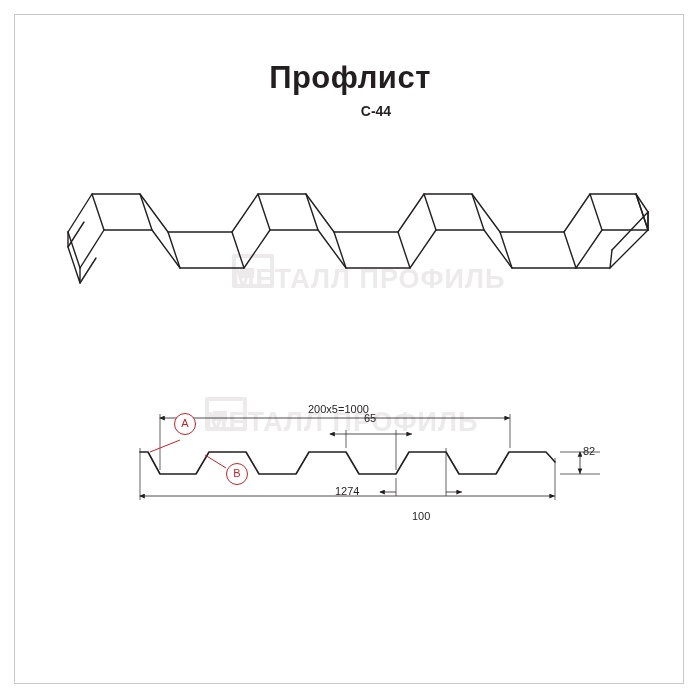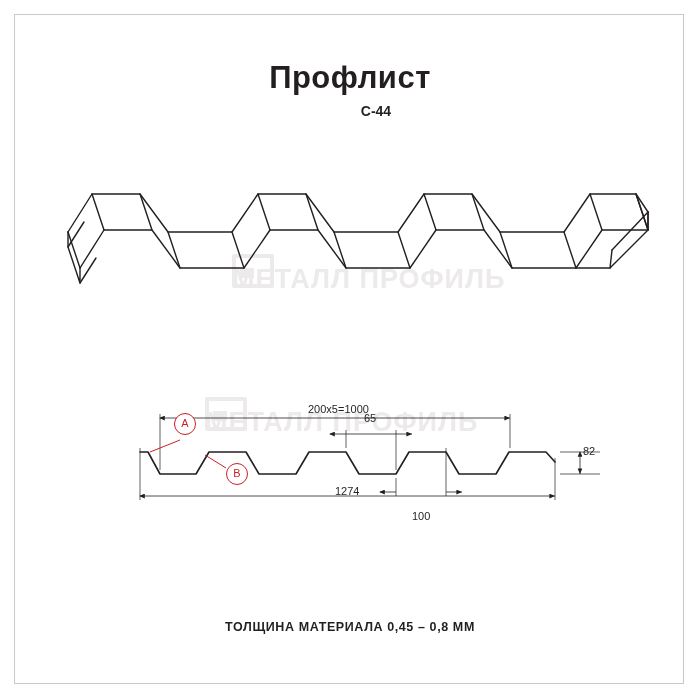--- a/index.html
+++ b/index.html
@@ -224,15 +224,14 @@
 
   <div class="lbl" style="left:308px; top:396px;margin-top:7px;">200х5=1000</div>
   <div class="lbl" style="left:364px; top:412px;">65</div>
   <div class="lbl" style="left:412px; top:482px;margin-top:28px;">100</div>
   <div class="lbl" style="left:335px; top:485px;">1274</div>
   <div class="lbl" style="left:583px; top:445px;">82</div>
 
   <div class="callout" style="left:174px; top:413px;">A</div>
   <div class="callout" style="left:226px; top:463px;">B</div>
 
-  <div class="footnote">ТОЛЩИНА МАТЕРИАЛА 0,45 – 0,8 ММ</div>
 
 </div>
 
 </body></html>

